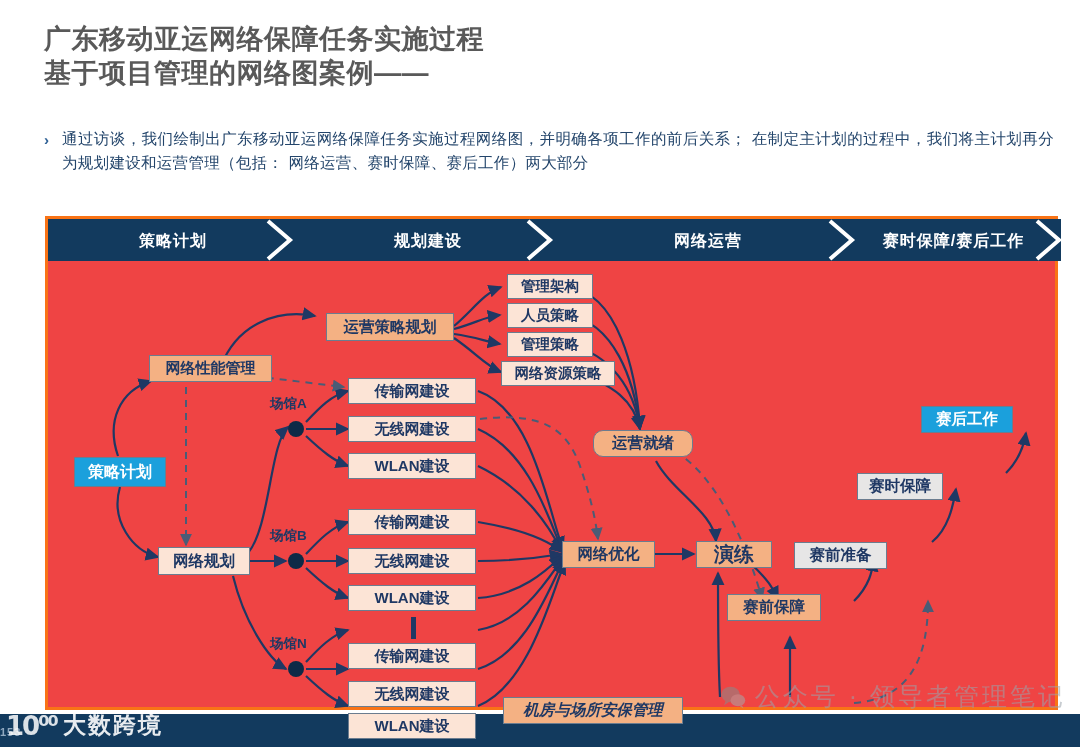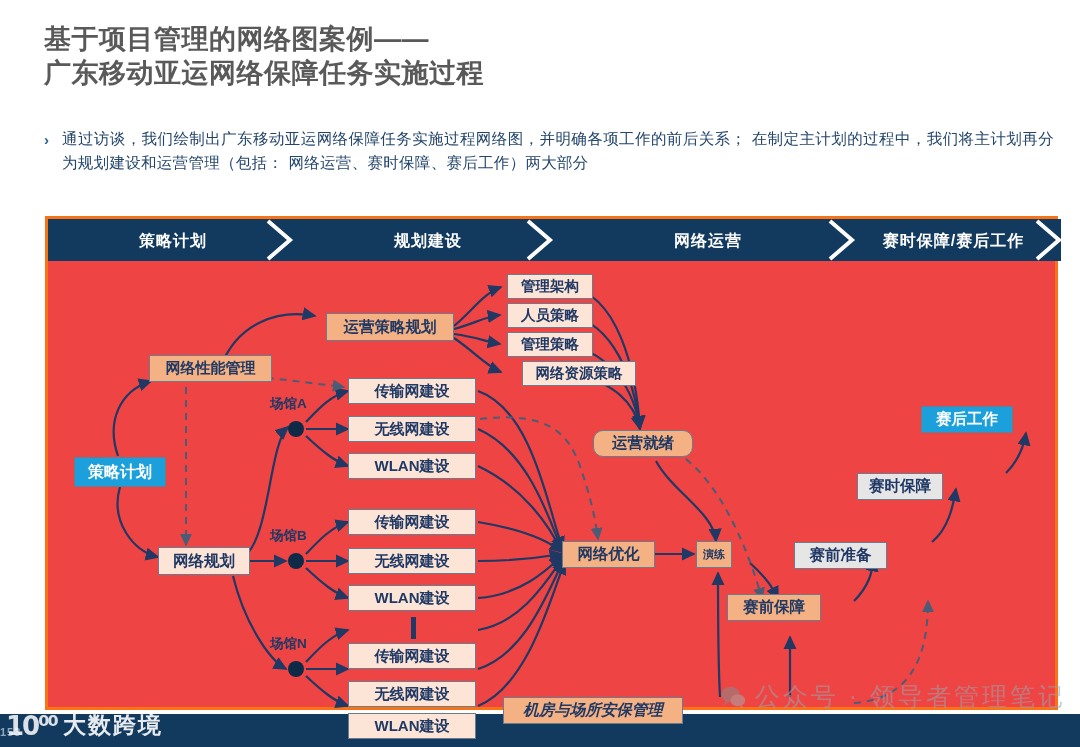--- a/index.html
+++ b/index.html
@@ -122,22 +122,22 @@
   }
   #wm-left .logo-txt {
     font-size:23px; font-weight:bold; color:#ffffff; opacity:0.9;
     letter-spacing:2px;
   }
 </style>
 </head>
 <body>
 
 <div id="title-block">
+  <div class="title-line">广东移动亚运网络保障任务实施过程</div>
   <div class="title-line">基于项目管理的网络图案例——</div>
-  <div class="title-line">广东移动亚运网络保障任务实施过程</div>
 </div>
 
 <div id="body-block">
   <span id="bullet-chevron">›</span>
   <span id="body-text">通过访谈，我们绘制出广东移动亚运网络保障任务实施过程网络图，并明确各项工作的前后关系； 在制定主计划的过程中，我们将主计划再分为规划建设和运营管理（包括： 网络运营、赛时保障、赛后工作）两大部分</span>
 </div>
 
 <div id="diagram-frame">
 
   <div id="phase-banner">
@@ -258,21 +258,21 @@
 
     <div class="node n-blue" style="left:26px;top:196px;width:92px;height:30px;font-size:16px;">策略计划</div>
 
     <div class="node n-orange" style="left:101px;top:94px;width:123px;height:27px;font-size:15px;">网络性能管理</div>
 
     <div class="node n-orange" style="left:278px;top:52px;width:128px;height:28px;font-size:15.5px;">运营策略规划</div>
 
     <div class="node n-peach" style="left:459px;top:13px;width:86px;height:25px;font-size:14.5px;">管理架构</div>
     <div class="node n-peach" style="left:459px;top:42px;width:86px;height:25px;font-size:14.5px;">人员策略</div>
     <div class="node n-peach" style="left:459px;top:71px;width:86px;height:25px;font-size:14.5px;">管理策略</div>
-    <div class="node n-peach" style="left:474px;top:100px;width:114px;height:25px;font-size:14.5px;">网络资源策略</div>
+    <div class="node n-peach" style="left:453px;top:100px;width:114px;height:25px;font-size:14.5px;">网络资源策略</div>
 
     <div class="node n-peach" style="left:110px;top:286px;width:92px;height:28px;font-size:15.5px;">网络规划</div>
 
     <div class="venue-label" style="left:222px;top:134px;">场馆A</div>
     <div class="venue-dot" style="left:240px;top:160px;"></div>
     <div class="node n-peach" style="left:300px;top:117px;width:128px;height:26px;font-size:15px;">传输网建设</div>
     <div class="node n-peach" style="left:300px;top:155px;width:128px;height:26px;font-size:15px;">无线网建设</div>
     <div class="node n-peach" style="left:300px;top:192px;width:128px;height:26px;font-size:15px;">WLAN建设</div>
 
     <div class="venue-label" style="left:222px;top:266px;">场馆B</div>
@@ -286,21 +286,21 @@
     <div class="venue-label" style="left:222px;top:374px;">场馆N</div>
     <div class="venue-dot" style="left:240px;top:400px;"></div>
     <div class="node n-peach" style="left:300px;top:382px;width:128px;height:26px;font-size:15px;">传输网建设</div>
     <div class="node n-peach" style="left:300px;top:420px;width:128px;height:26px;font-size:15px;">无线网建设</div>
     <div class="node n-peach" style="left:300px;top:452px;width:128px;height:26px;font-size:15px;">WLAN建设</div>
 
     <div class="node n-orange" style="left:545px;top:169px;width:100px;height:27px;font-size:15.5px;border-radius:10px;">运营就绪</div>
 
     <div class="node n-orange" style="left:514px;top:280px;width:93px;height:27px;font-size:15.5px;">网络优化</div>
 
-    <div class="node n-orange" style="left:648px;top:280px;width:36px;height:27px;font-size:11px;">演练</div>
+    <div class="node n-orange" style="left:648px;top:280px;width:76px;height:27px;font-size:20px;">演练</div>
 
     <div class="node n-orange" style="left:679px;top:333px;width:94px;height:27px;font-size:15.5px;">赛前保障</div>
 
     <div class="node n-grey" style="left:746px;top:281px;width:93px;height:27px;font-size:15.5px;">赛前准备</div>
 
     <div class="node n-grey" style="left:809px;top:212px;width:86px;height:27px;font-size:15.5px;font-family:Liberation Mono, monospace;">赛时保障</div>
 
     <div class="node n-blue" style="left:873px;top:145px;width:92px;height:27px;font-size:15.5px;">赛后工作</div>
 
     <div class="node n-orange" style="left:455px;top:436px;width:180px;height:27px;font-size:15.5px;font-style:italic;">机房与场所安保管理</div>

